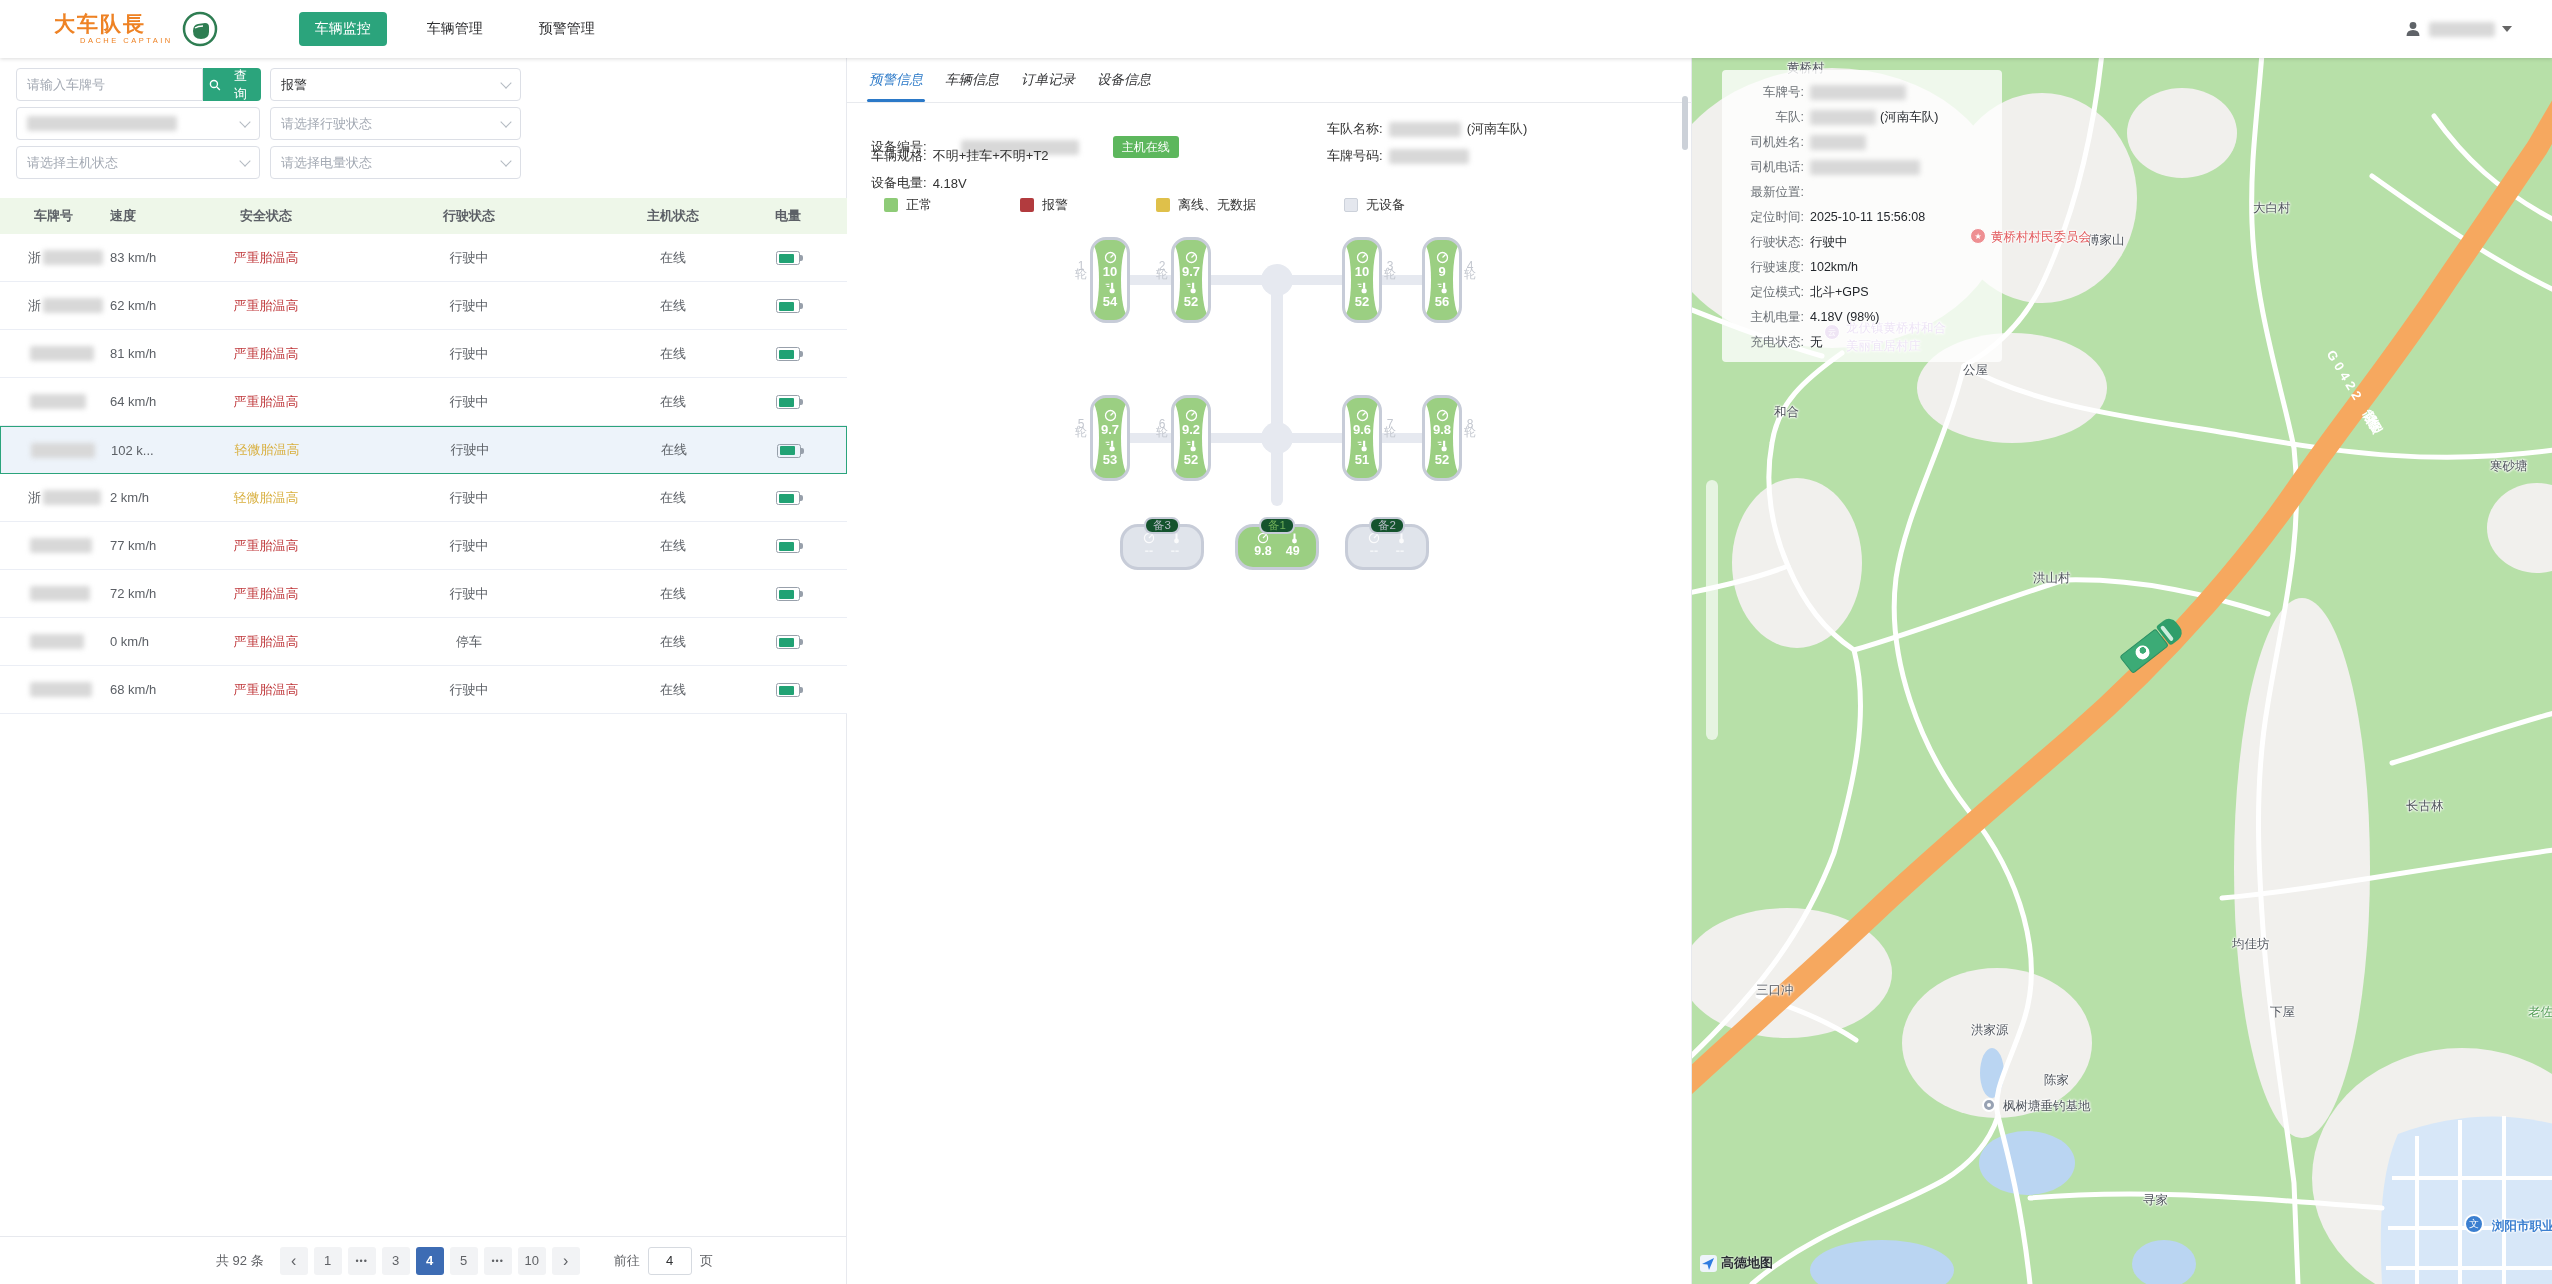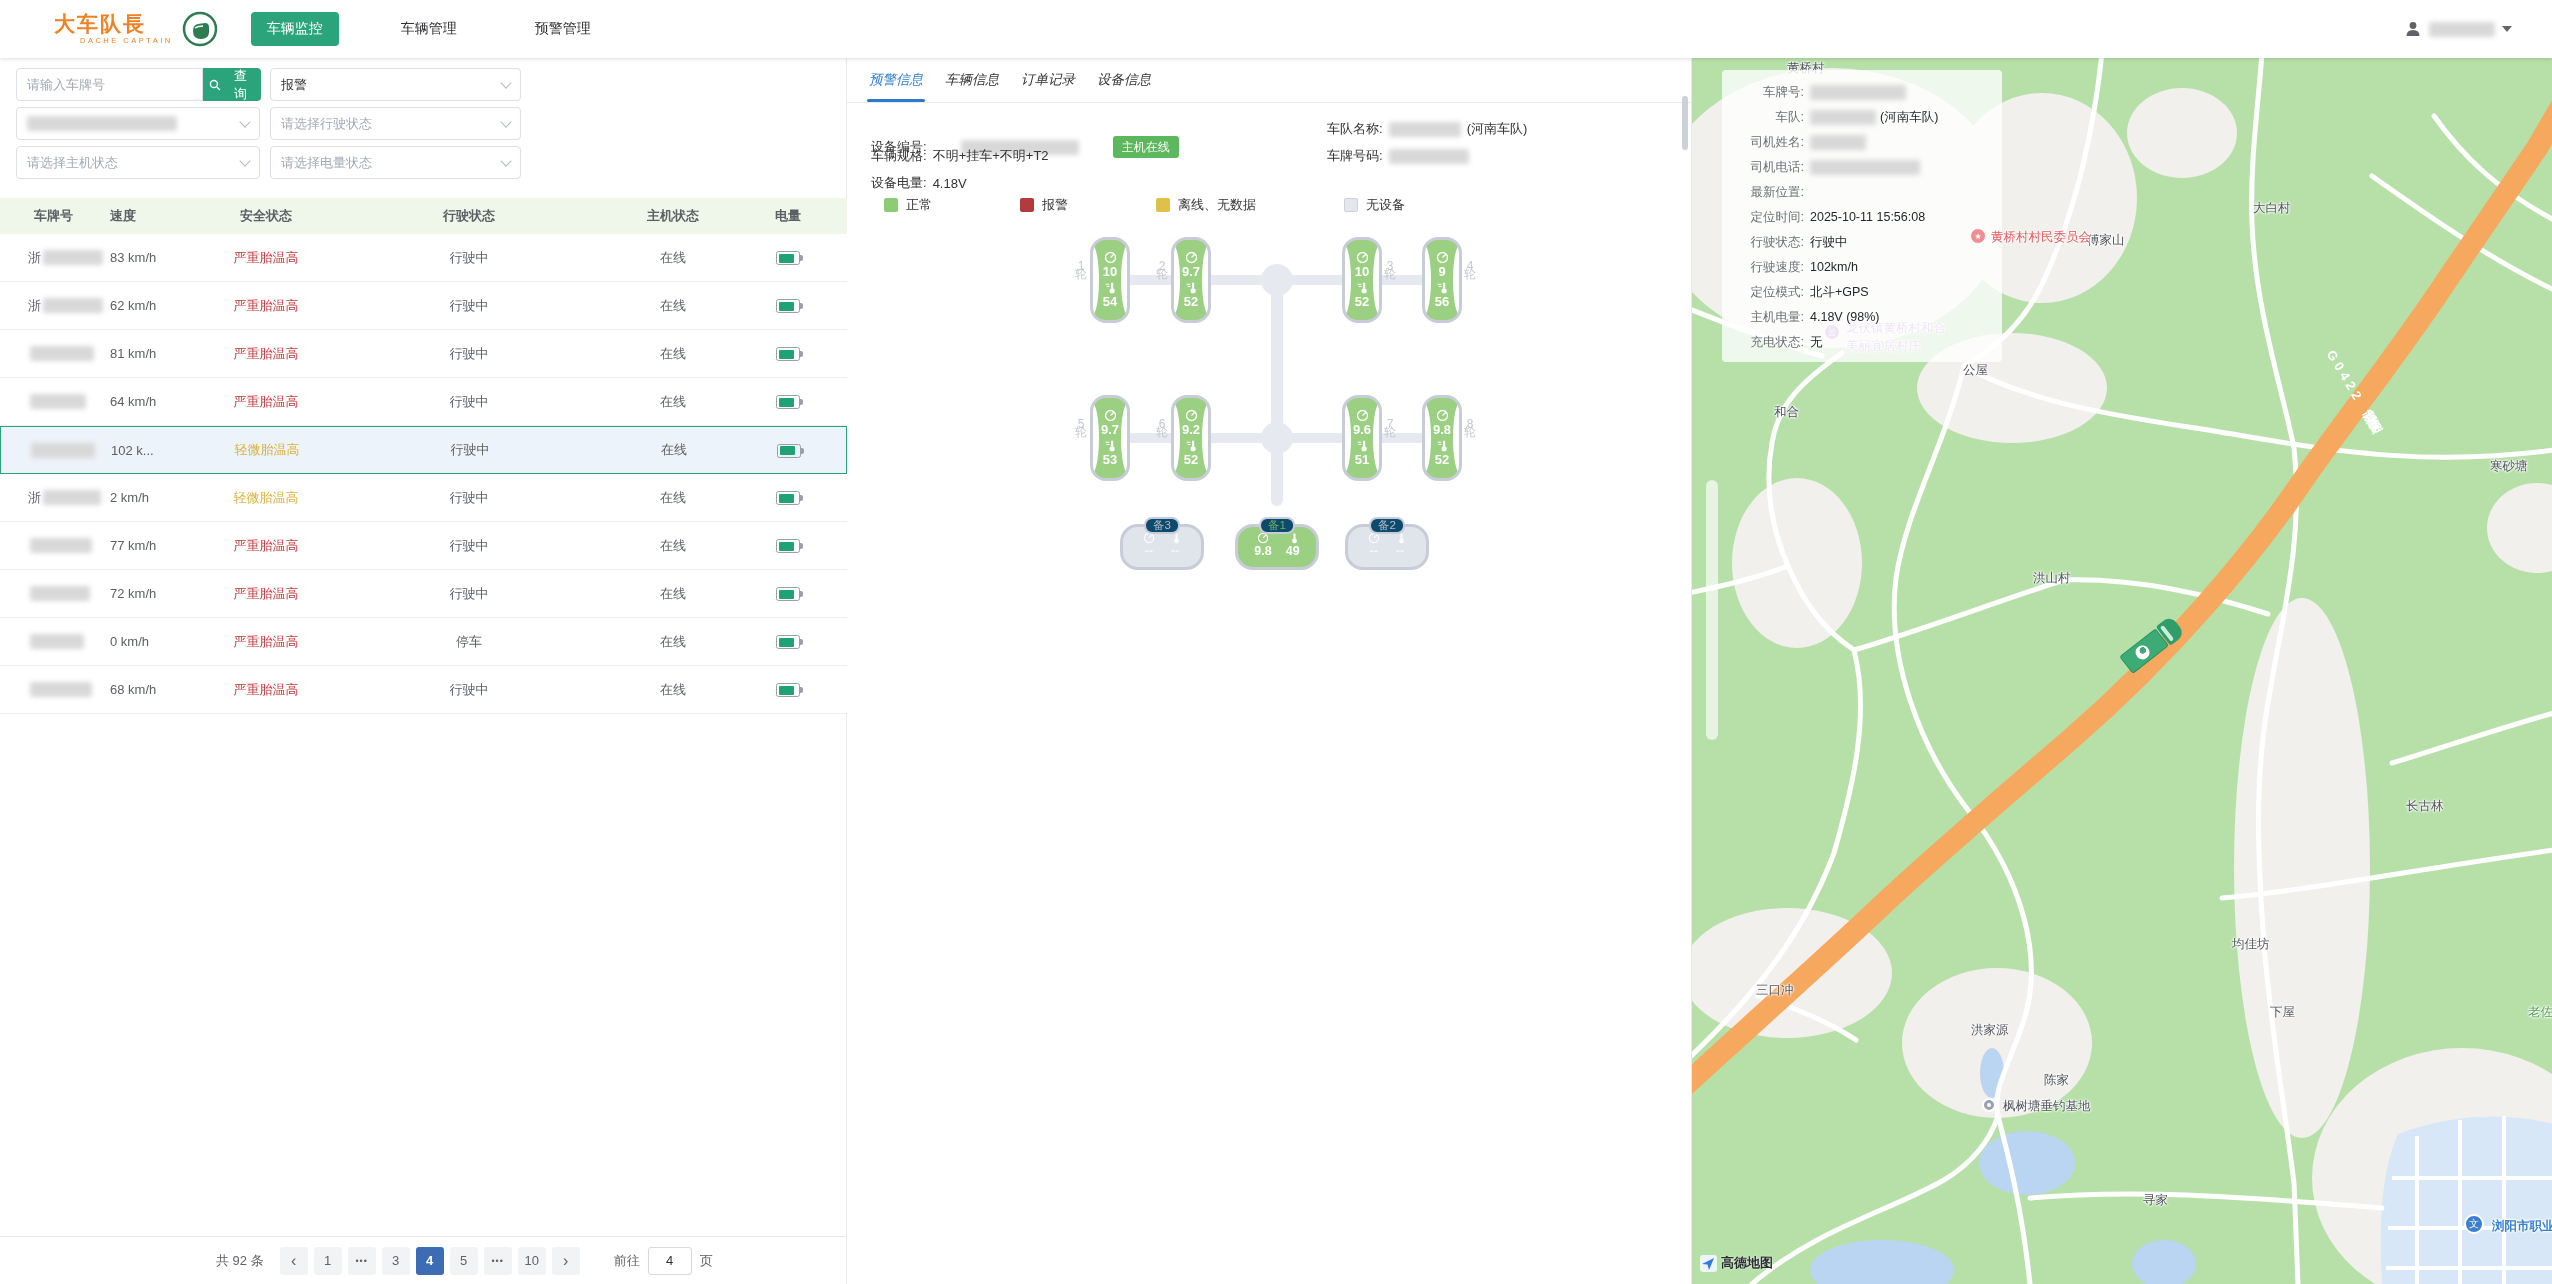--- a/index.html
+++ b/index.html
@@ -6,21 +6,21 @@
     font-family:"Liberation Sans","DejaVu Sans",sans-serif;background:#fff;color:#303133;}
   #app{position:relative;width:2552px;height:1284px;}
 
   
   .navbar{position:absolute;left:0;top:0;width:100%;height:58px;background:#fff;
     box-shadow:0 1px 4px rgba(0,0,0,.14);display:flex;align-items:center;padding:0 28px;box-sizing:border-box;z-index:50;}
   .brand{display:flex;align-items:center;gap:8px;margin-left:26px;}
   .brand-txt{display:flex;flex-direction:column;line-height:1;}
   .brand-title{color:#ee8224;font-size:21px;font-weight:bold;letter-spacing:2px;}
   .brand-sub{color:#ee8224;font-size:7.5px;letter-spacing:2.5px;margin-top:3px;padding-left:26px;}
-  .nav-tabs{display:flex;align-items:center;gap:46px;margin-left:32px;text-align:right;}
+  .nav-tabs{display:flex;align-items:center;gap:24px;margin-left:80px;text-align:right;}
   .nav-tab{font-size:14px;color:#303133;padding:8px 16px;border-radius:4px;cursor:pointer;}
   .nav-tab.on{background:#2ba47c;color:#fff;}
   .user-box{margin-left:auto;display:flex;align-items:center;gap:7px;margin-right:12px;}
   .caret{width:0;height:0;border-left:5px solid transparent;border-right:5px solid transparent;border-top:6px solid #666;}
 
   
   .blur{display:inline-block;height:15px;background:#d8d8d8;border-radius:2px;filter:blur(2.5px);vertical-align:middle;}
   .chev{display:inline-block;width:7px;height:7px;border-right:1.5px solid #b4bac2;border-bottom:1.5px solid #b4bac2;transform:rotate(45deg);margin-top:-3px;}
 
   
@@ -75,21 +75,21 @@
   .chassis{position:absolute;background:#e6e9f0;border-radius:6px;}
   .joint{position:absolute;width:32px;height:32px;border-radius:50%;background:#e6e9f0;}
   .tire{position:absolute;width:40px;height:86px;background:#9bcf82;border:3px solid #c7ccd8;border-radius:16px;box-sizing:border-box;
     overflow:hidden;display:flex;flex-direction:column;align-items:center;justify-content:center;gap:1px;}
   .tire::before,.tire::after{content:"";position:absolute;top:4px;width:15px;height:72px;background:#fff;border-radius:50%;}
   .tire::before{left:-9px;} .tire::after{right:-9px;}
   .tire b{position:relative;z-index:2;color:#fff;font-size:13px;line-height:1.1;}
   .tire svg{position:relative;z-index:2;}
   .wlabel{position:absolute;writing-mode:vertical-rl;text-orientation:upright;font-size:12px;color:#c3c7cf;letter-spacing:1px;line-height:1;}
   .spare{position:absolute;width:84px;height:46px;border:3px solid #c7ccd8;border-radius:18px;background:#e0e4eb;box-sizing:border-box;}
-  .spare .tab{position:absolute;top:-10px;left:50%;transform:translateX(-50%);background:#0c4a6e;border:2px solid #c7ccd8;
+  .spare .tab{position:absolute;top:-10px;left:50%;transform:translateX(-50%);background:#14532d;border:2px solid #c7ccd8;
     border-radius:8px;font-size:11.5px;padding:0 7px;line-height:13px;color:#b6bcc6;white-space:nowrap;}
   .spare .vals{display:flex;justify-content:center;gap:14px;margin-top:5px;}
   .spare .vg{display:flex;flex-direction:column;align-items:center;gap:0px;color:#fff;font-size:12.5px;font-weight:bold;}
   .spare.full{background:#9bcf82;}
   .spare.full .tab{color:#6faf58;}
   .spare.empty .vg{color:#f4f6f9;}
   .mid-scroll{position:absolute;right:3px;top:38px;width:6px;height:54px;background:#ccd1d8;border-radius:3px;}
 
   
   .map{position:absolute;left:1692px;top:58px;width:860px;height:1226px;background:#b7e0a8;overflow:hidden;}

